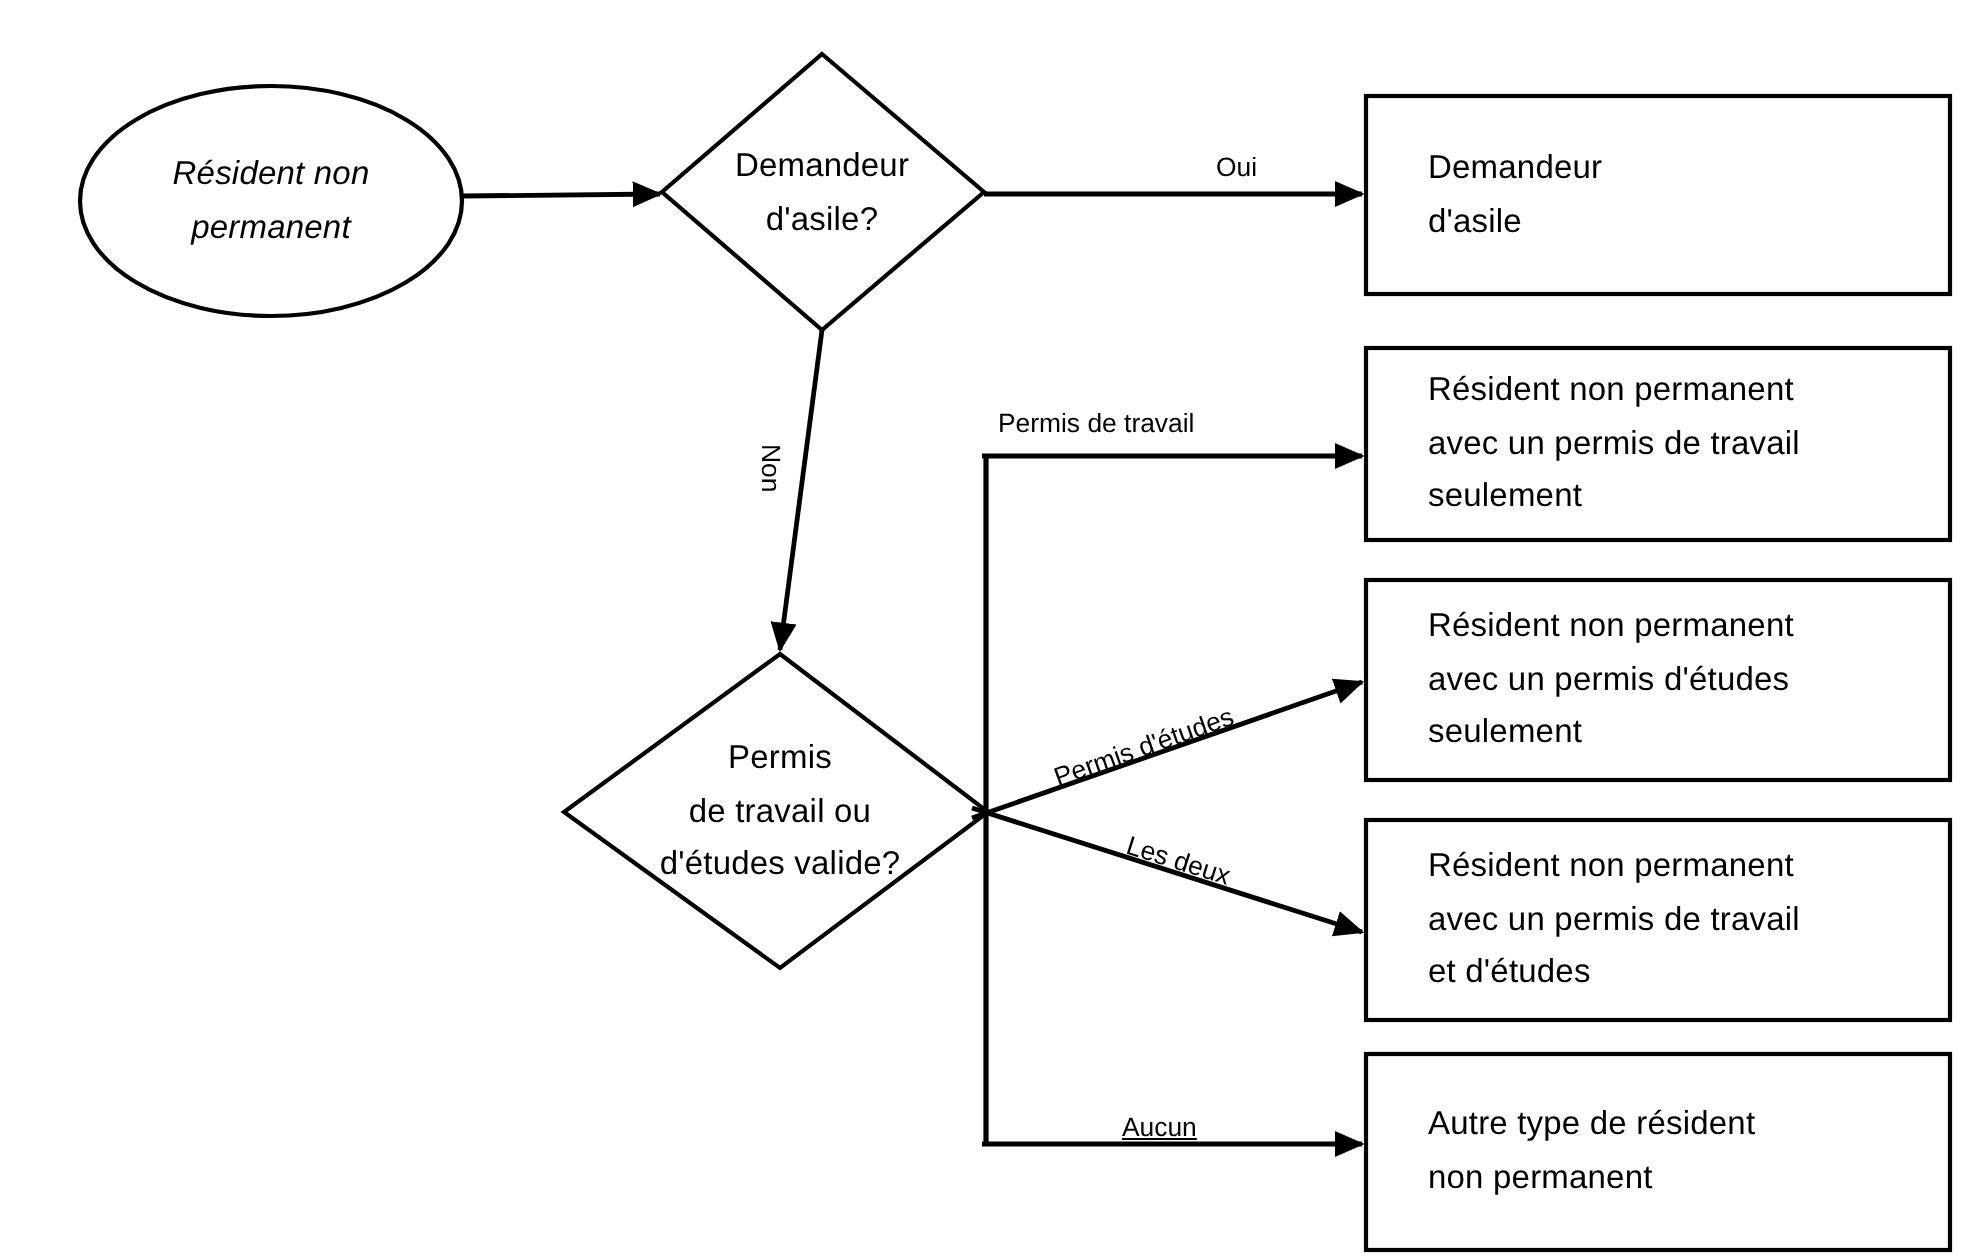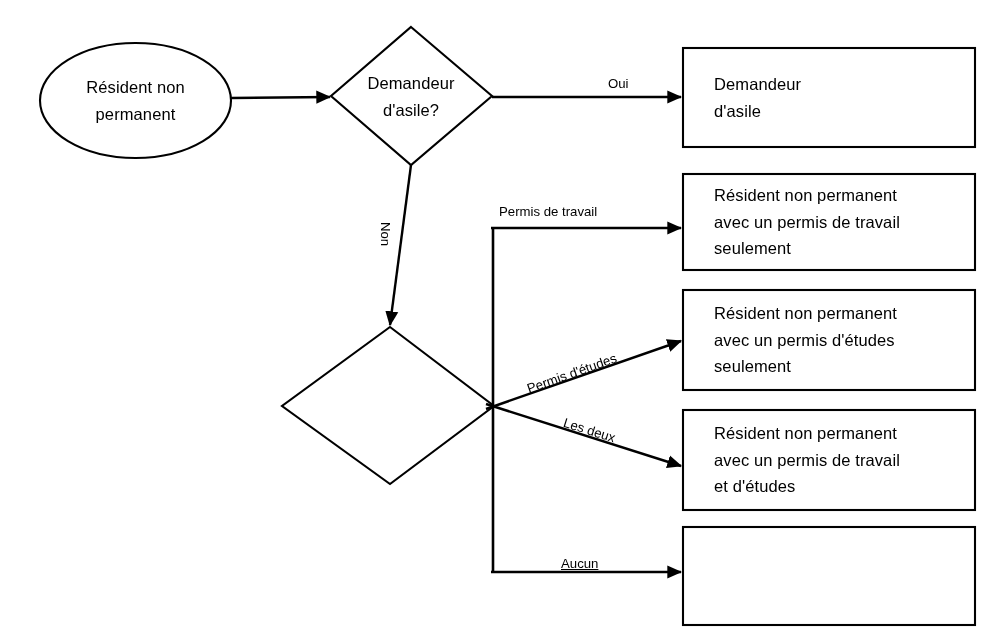--- a/index.html
+++ b/index.html
@@ -79,30 +79,35 @@
 
     <line x1="491" y1="228" x2="681" y2="228" stroke="#000000" stroke-width="2.4" marker-end="url(#arrow)"></line>
 
     <line x1="491" y1="572" x2="681" y2="572" stroke="#000000" stroke-width="2.4" marker-end="url(#arrow)"></line>
 
     <line x1="486" y1="409" x2="681" y2="341" stroke="#000000" stroke-width="2.4" marker-end="url(#arrow)"></line>
 
     <line x1="486" y1="404" x2="681" y2="466" stroke="#000000" stroke-width="2.4" marker-end="url(#arrow)"></line>
   </svg>
 
-  <div class="node-text" style="left:47px;top:50px;width:177px;height:101px;">
+  <div class="node-text" style="left:47px;top:50px;width:177px;height:101px;font-style:italic;">
     <span>Résident non
 permanent</span>
   </div>
 
   <div class="node-text" style="left:337px;top:50px;width:148px;height:93px;">
     <span>Demandeur
 d'asile?</span>
   </div>
 
+  <div class="node-text" style="left:292px;top:333px;width:196px;height:146px;">
+    <span>Permis
+de travail ou
+d'études valide?</span>
+  </div>
 
   <div class="node-text box-text" style="left:714px;top:52px;width:255px;height:91px;">
     <span>Demandeur
 d'asile</span>
   </div>
 
   <div class="node-text box-text" style="left:714px;top:178px;width:255px;height:88px;">
     <span>Résident non permanent
 avec un permis de travail
 seulement</span>
@@ -113,20 +118,24 @@
 avec un permis d'études
 seulement</span>
   </div>
 
   <div class="node-text box-text" style="left:714px;top:414px;width:255px;height:92px;">
     <span>Résident non permanent
 avec un permis de travail
 et d'études</span>
   </div>
 
+  <div class="node-text box-text" style="left:714px;top:531px;width:255px;height:90px;">
+    <span>Autre type de résident
+non permanent</span>
+  </div>
 
   <div class="edge-label" style="left:561px;top:76px;margin-left:47px;">Oui</div>
 
   <div class="edge-label" style="left:393px;top:222px;transform:rotate(90deg);transform-origin:left top;">Non</div>
 
   <div class="edge-label" style="left:499px;top:204px;">Permis de travail</div>
 
   <div class="edge-label" style="left:525px;top:382px;transform:rotate(-19.5deg);transform-origin:left top;">Permis d'études</div>
 
   <div class="edge-label" style="left:566px;top:415px;transform:rotate(17.5deg);transform-origin:left top;">Les deux</div>

